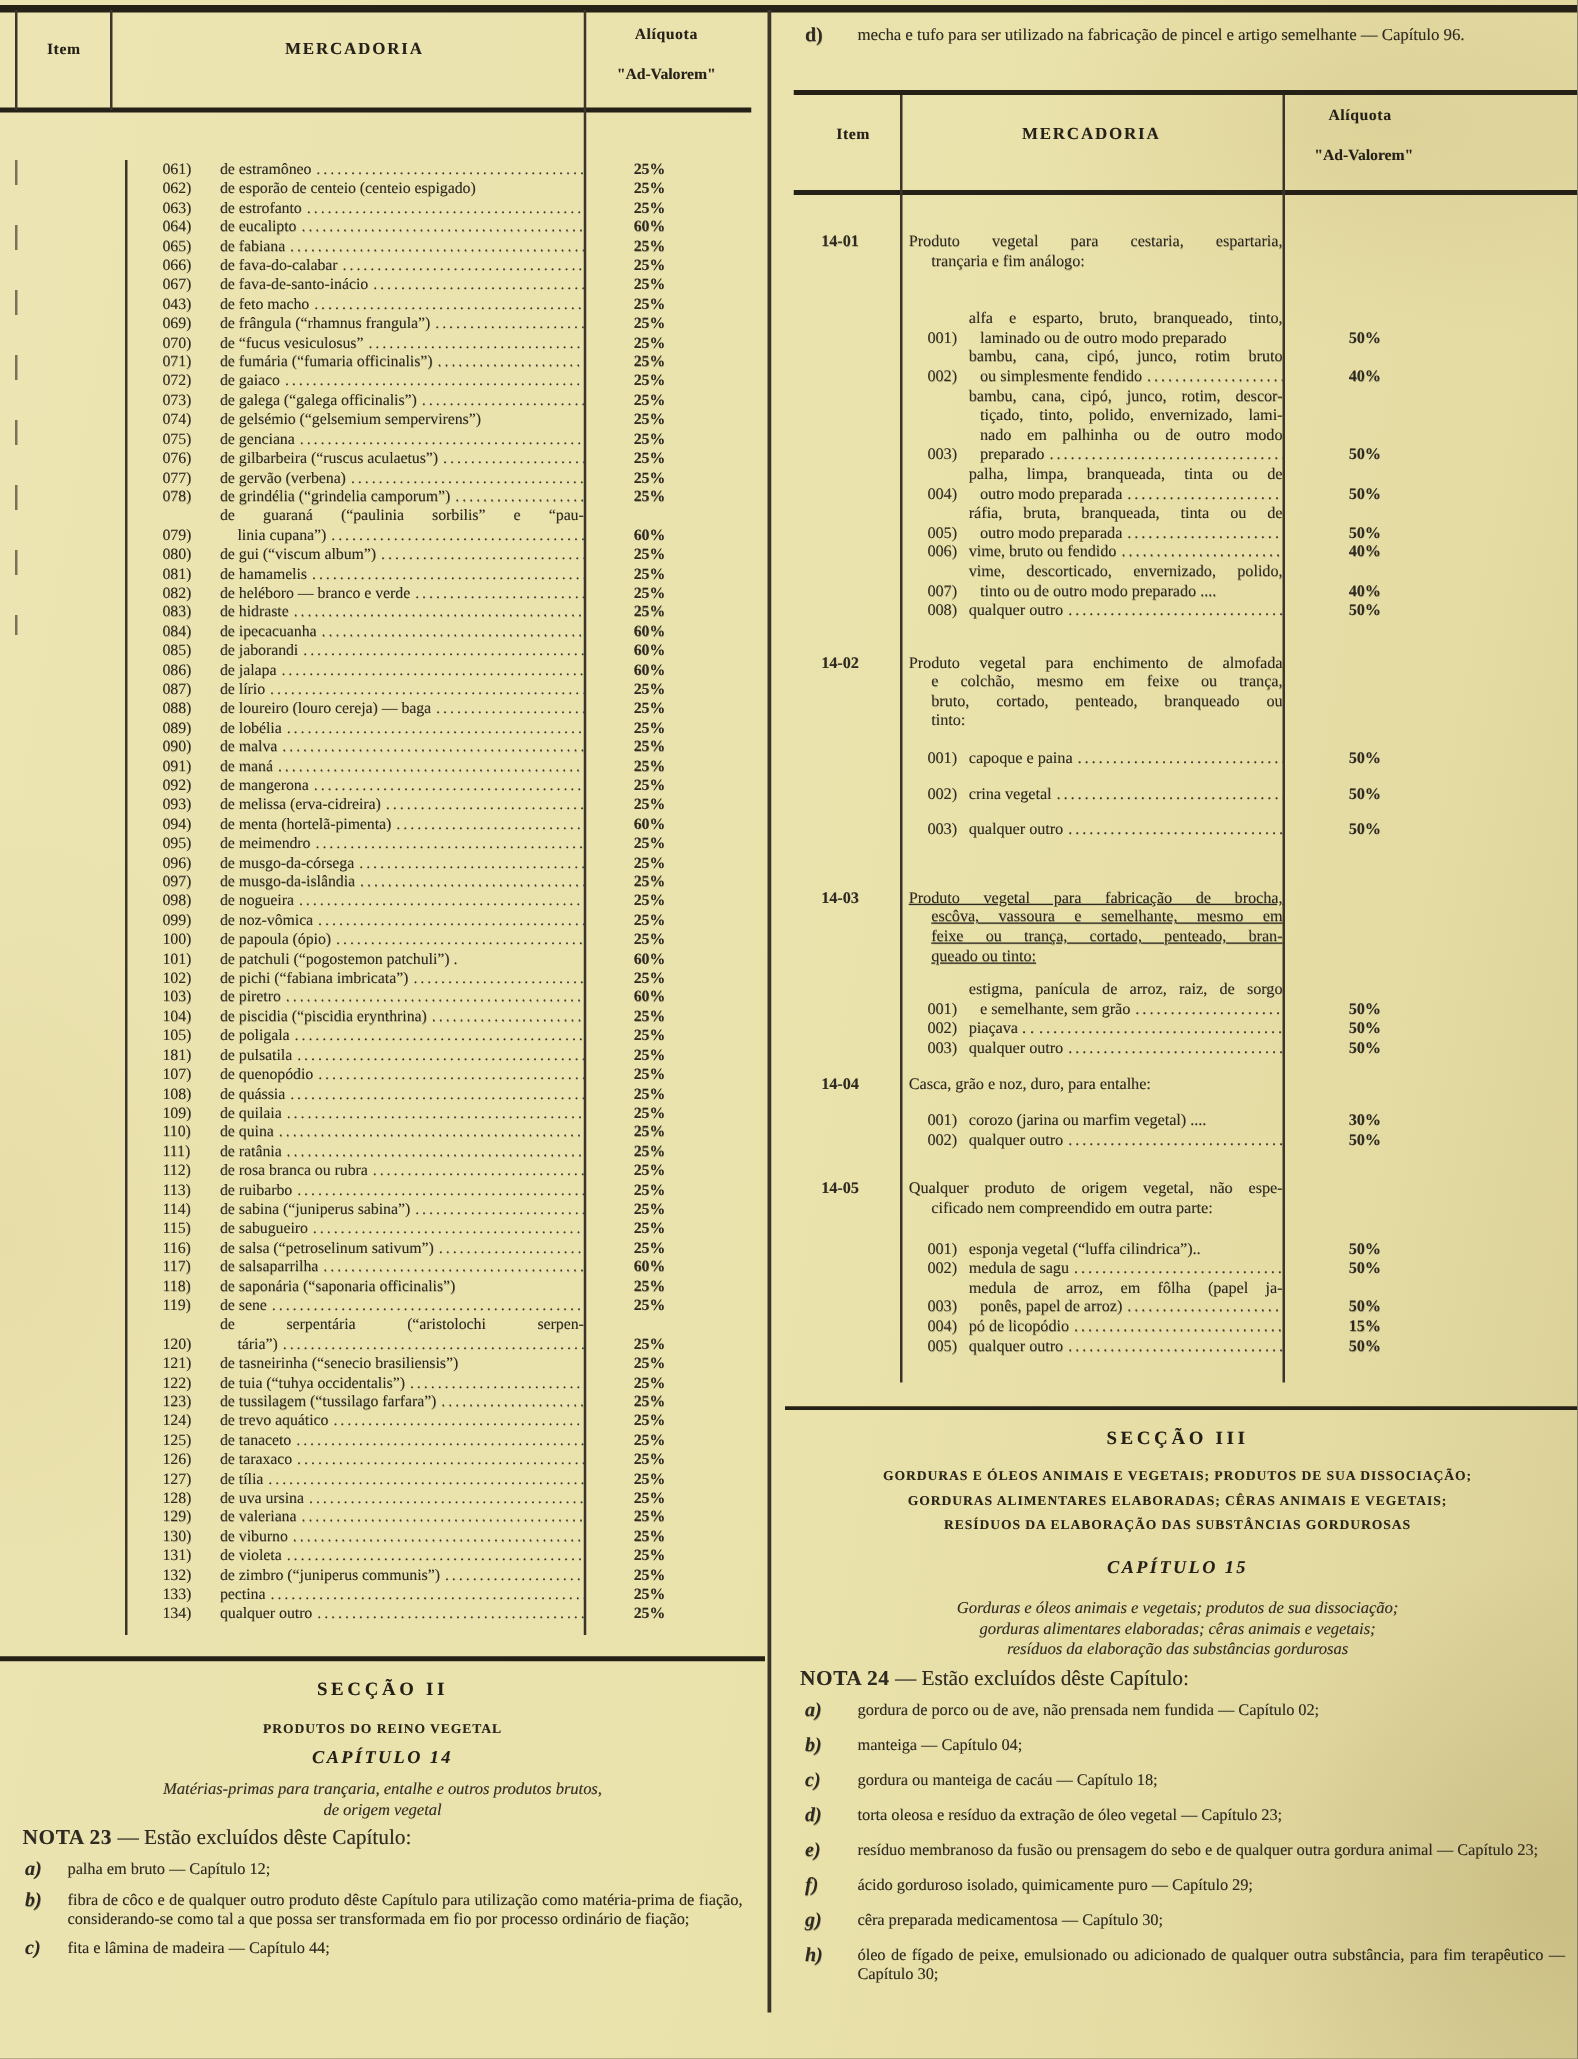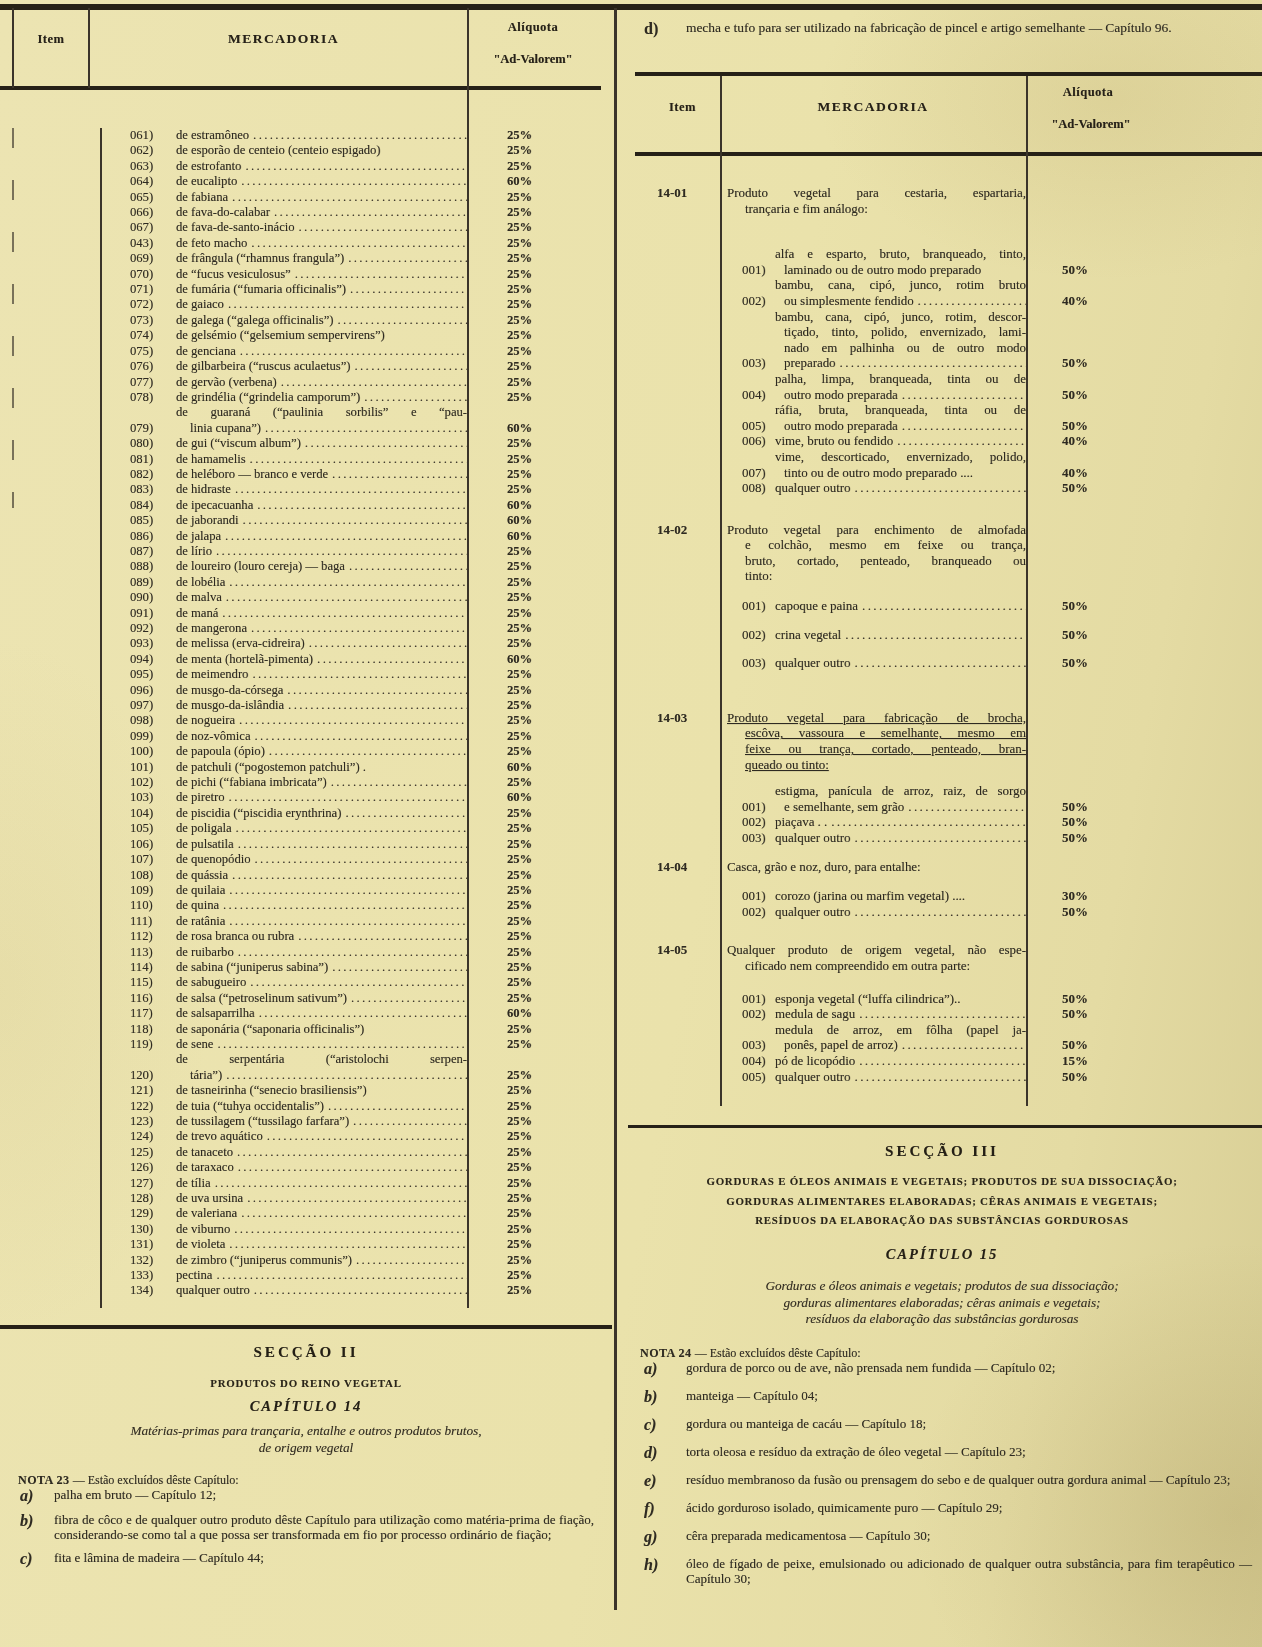--- a/index.html
+++ b/index.html
@@ -40,36 +40,36 @@
   .g-body{width:535px;}
   .g-desc{width:299px;margin-bottom:28px;}
   .g-desc .dline{padding-left:0;}
   .g-desc .dline.cont{padding-left:18px;}
   .jline{text-align:justify;text-align-last:justify;}
   .si{display:flex;align-items:flex-end;}
   .si-num{width:48px;box-sizing:border-box;padding-left:15px;white-space:nowrap;}
   .si-body{width:251px;box-sizing:border-box;}
   .si-body .sline.cont{padding-left:9px;}
   .si-flex{display:flex;}
-  .si-rate{width:110px;box-sizing:border-box;padding-left:36px;font-weight:600;white-space:nowrap;}
+  .si-rate{width:110px;box-sizing:border-box;padding-left:53px;font-weight:600;white-space:nowrap;}
   .rgroup:nth-child(1) .g-desc{margin-bottom:30px;}
   .rgroup:nth-child(2) .g-desc{margin-bottom:14px;}
   .rgroup:nth-child(2) .si{margin-bottom:13px;}
   .rgroup:nth-child(3) .g-desc{margin-bottom:11px;text-decoration:underline;}
   .rgroup:nth-child(3){margin-bottom:13px;}
   .rgroup:nth-child(4) .g-desc{margin-bottom:14px;}
   .rgroup:nth-child(4){margin-bottom:23px;}
   .rgroup:nth-child(5) .g-desc{margin-bottom:17px;}
 
   
   .sec-title{font-weight:700;font-size:15px;letter-spacing:3px;color:#241f15;}
   .sec-caps{font-weight:700;font-size:10.8px;letter-spacing:.8px;line-height:19.5px;color:#2a2519;}
   .cap-title{font-weight:700;font-style:italic;font-size:14.5px;letter-spacing:2px;color:#241f15;}
   .ital{font-style:italic;font-size:13.2px;line-height:16.6px;color:#332d22;}
-  .nota{font-size:12px;margin-top:13px;}
+  .nota{font-size:17px;}
   .nota b{letter-spacing:.5px;}
   .note-item{display:flex;margin-bottom:7px;}
   .note-item-r{display:flex;margin-bottom:10px;}
   .note-letter{font-style:italic;font-weight:700;width:38px;box-sizing:border-box;padding-left:4px;}
   .note-letter-r{font-style:italic;font-weight:700;width:46px;box-sizing:border-box;padding-left:4px;}
   .note-text{flex:1;text-align:justify;line-height:15.4px;font-size:13px;}
 </style>
 </head>
 <body>
 
@@ -539,21 +539,21 @@
         <div class="l-num">105)</div>
         <div class="l-body">
           <div class="l-flex">
             <span class="l-txt">de poligala</span>
             <span class="dots"></span>
           </div>
         </div>
         <div class="l-rate">25%</div>
       </div>
       <div class="lrow">
-        <div class="l-num">106)</div>
+        <div class="l-num">181)</div>
         <div class="l-body">
           <div class="l-flex">
             <span class="l-txt">de pulsatila</span>
             <span class="dots"></span>
           </div>
         </div>
         <div class="l-rate">25%</div>
       </div>
       <div class="lrow">
         <div class="l-num">107)</div>

